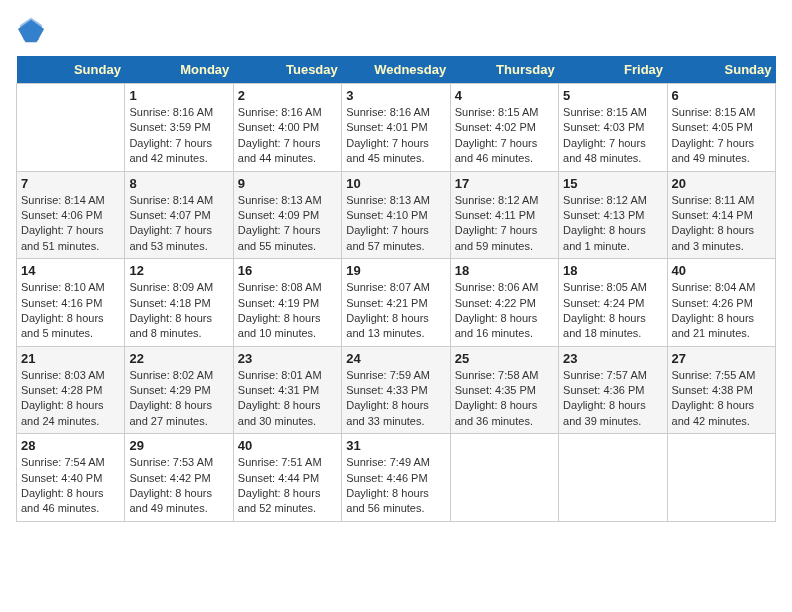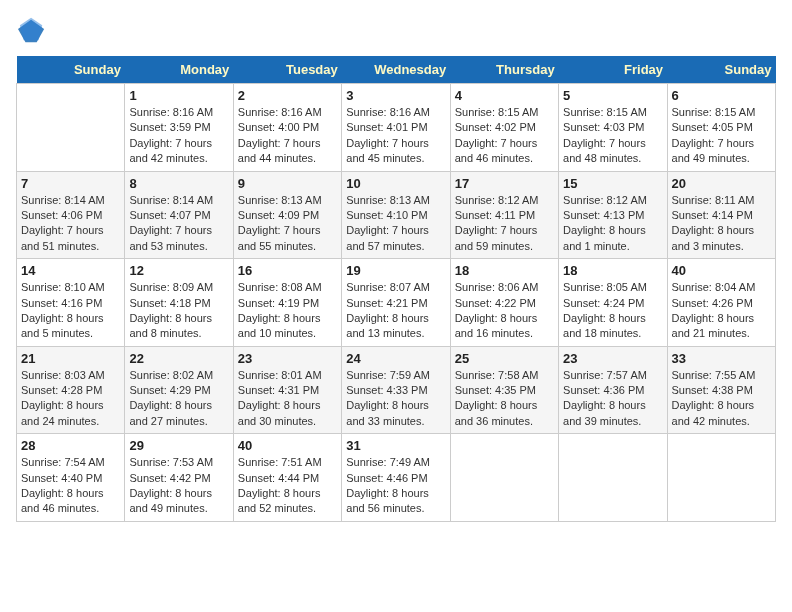--- a/index.html
+++ b/index.html
@@ -224,21 +224,21 @@
         </td>
         <td>
           <div class="day-number">25</div>
           <div class="day-info">Sunrise: 7:58 AM<br>Sunset: 4:35 PM<br>Daylight: 8 hours and 36 minutes.</div>
         </td>
         <td>
           <div class="day-number">23</div>
           <div class="day-info">Sunrise: 7:57 AM<br>Sunset: 4:36 PM<br>Daylight: 8 hours and 39 minutes.</div>
         </td>
         <td>
-          <div class="day-number">33</div>
+          <div class="day-number">27</div>
           <div class="day-info">Sunrise: 7:55 AM<br>Sunset: 4:38 PM<br>Daylight: 8 hours and 42 minutes.</div>
         </td>
       </tr>
       <tr>
         <td>
           <div class="day-number">28</div>
           <div class="day-info">Sunrise: 7:54 AM<br>Sunset: 4:40 PM<br>Daylight: 8 hours and 46 minutes.</div>
         </td>
         <td>
           <div class="day-number">29</div>

